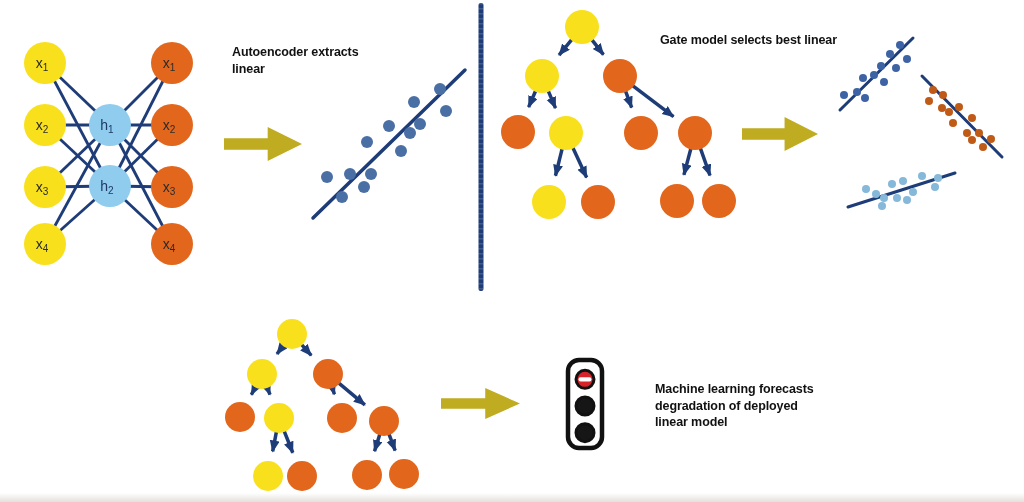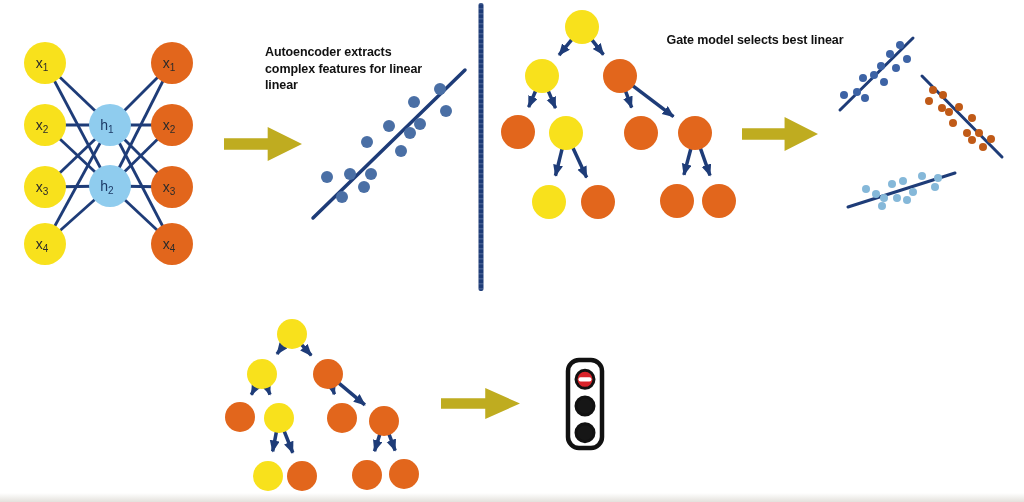--- a/index.html
+++ b/index.html
@@ -5,22 +5,22 @@
   html,body{margin:0;padding:0;background:#ffffff;}
   #page{
     position:relative;width:1024px;height:502px;background:#ffffff;
     overflow:hidden;font-family:"Liberation Sans",sans-serif;
   }
   #diagram{position:absolute;left:0;top:0;}
   .caption{
     position:absolute;font-weight:700;color:#111;
     font-size:12.5px;line-height:1.32;letter-spacing:-0.1px;
   }
-  #caption-autoencoder{left:232px;top:44px;width:170px;margin-left:33px;}
-  #caption-gate{left:660px;top:32px;width:190px;text-align:center;}
+  #caption-autoencoder{left:232px;top:44px;width:170px;}
+  #caption-gate{left:660px;top:32px;width:190px;}
   #caption-degradation{left:655px;top:381px;width:195px;}
   #bottom-shadow{
     position:absolute;left:0;bottom:0;width:1024px;height:9px;
     background:linear-gradient(to bottom,rgba(255,255,255,0),rgba(130,118,95,0.22));
     pointer-events:none;
   }
 </style>
 </head>
 <body>
 
@@ -188,23 +188,27 @@
         <rect x="568" y="360" width="34" height="88" rx="11" fill="#ffffff" stroke="#111111" stroke-width="4.5"></rect>
         <circle cx="585" cy="379.36" r="9" fill="#D8232A" stroke="#111111" stroke-width="3"></circle>
         <rect x="578.5" y="377.16" width="13" height="4.4" rx="2" fill="#ffffff"></rect>
         <circle cx="585" cy="406.0266666666667" r="9" fill="#161616" stroke="#111111" stroke-width="3"></circle>
         <circle cx="585" cy="432.6933333333333" r="9" fill="#161616" stroke="#111111" stroke-width="3"></circle>
       </g>
     </svg>
 
   <div class="caption" id="caption-autoencoder">
     <div>Autoencoder extracts</div>
-    <div>complex features for linear</div>
     <div>linear</div>
   </div>
 
   <div class="caption" id="caption-gate">
     <div>Gate model selects best linear</div>
   </div>
 
+  <div class="caption" id="caption-degradation">
+    <div>Machine learning forecasts</div>
+    <div>degradation of deployed</div>
+    <div>linear model</div>
+  </div>
 
   <div id="bottom-shadow"></div>
 </div>
 
 </body></html>

